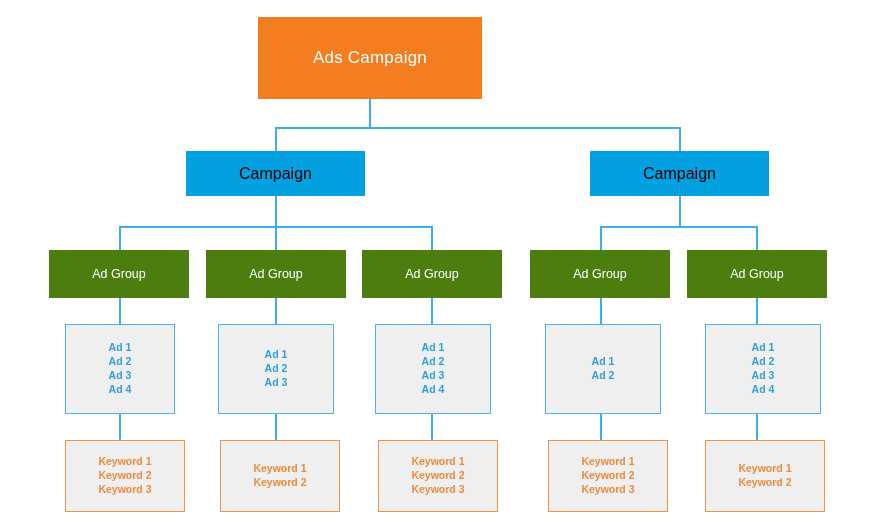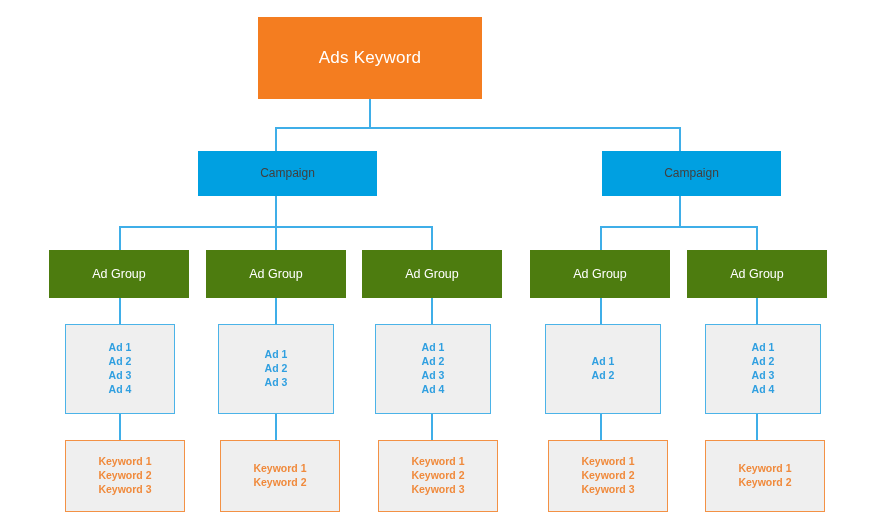--- a/index.html
+++ b/index.html
@@ -33,23 +33,22 @@
   .node.account {
     background: #F47D20;
     color: #ffffff;
     font-size: 17px;
     letter-spacing: 0.2px;
   }
 
   
   .node.campaign {
     background: #00A0E1;
-    color: #404040;
-    font-size: 12px;
-    margin-left: 12px;
+    color: #000000;
+    font-size: 16px;
   }
 
   
   .node.adgroup {
     background: #4d7c0f;
     color: #ffffff;
     font-size: 12.5px;
   }
 
   
@@ -121,21 +120,21 @@
   <div class="vline" style="left:600px; top:298px; height:27px;"></div>
   <div class="vline" style="left:756px; top:298px; height:27px;"></div>
 
   <div class="vline" style="left:119px; top:413px; height:27px;"></div>
   <div class="vline" style="left:275px; top:413px; height:27px;"></div>
   <div class="vline" style="left:431px; top:413px; height:27px;"></div>
   <div class="vline" style="left:600px; top:413px; height:27px;"></div>
   <div class="vline" style="left:756px; top:413px; height:27px;"></div>
 
   <div class="node account" style="left:258px; top:17px; width:224px; height:82px;">
-    <span>Ads Keyword</span>
+    <span>Ads Campaign</span>
   </div>
 
   <div class="node campaign" style="left:186px; top:151px; width:179px; height:45px;">
     <span>Campaign</span>
   </div>
   <div class="node campaign" style="left:590px; top:151px; width:179px; height:45px;">
     <span>Campaign</span>
   </div>
 
   <div class="node adgroup" style="left:49px; top:250px; width:140px; height:48px;">

